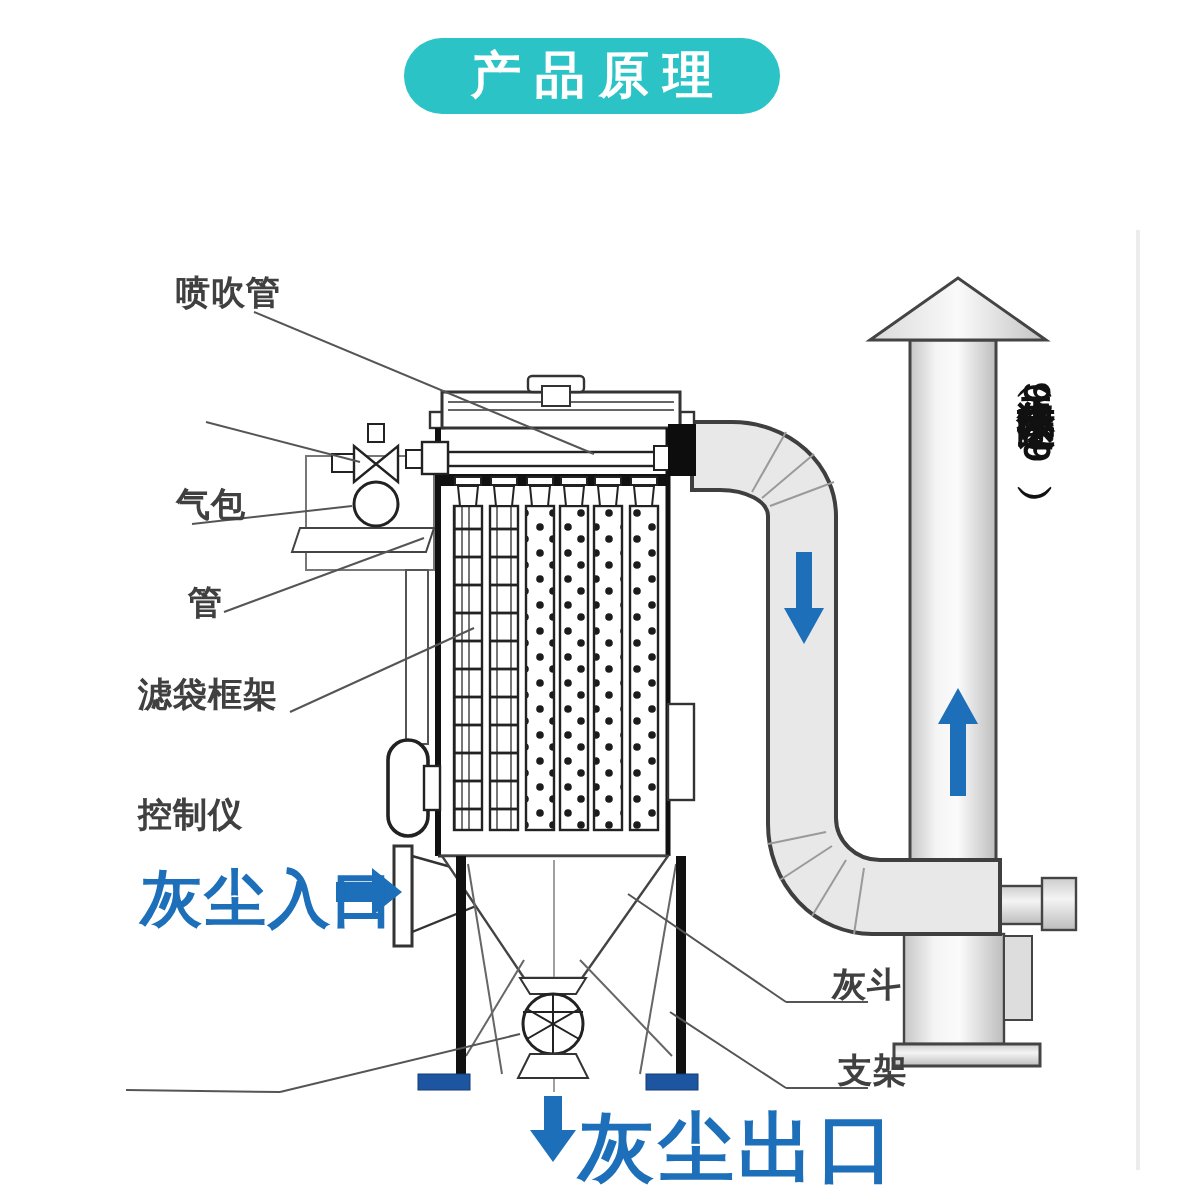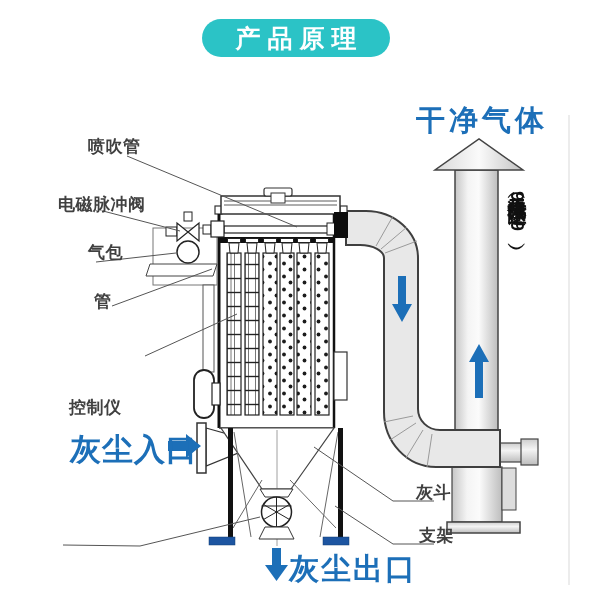--- a/index.html
+++ b/index.html
@@ -14,21 +14,21 @@
     background:#2bc3c6;color:#ffffff;font-size:25px;font-weight:bold;
     letter-spacing:7px;text-align:center;line-height:39px;text-indent:7px;
   }
   .part-label{
     color:#404040;font-size:17px;font-weight:700;letter-spacing:0.5px;white-space:nowrap;
   }
   .flow-label{
     color:#1c6fb8;font-weight:bold;white-space:nowrap;
   }
   .inlet-label{left:26px;top:429px;font-size:31px;letter-spacing:1px;margin-left:44px;}
-  .outlet-label{left:289px;top:549px;font-size:30px;letter-spacing:2px;}
+  .outlet-label{left:289px;top:549px;font-size:38px;letter-spacing:2px;}
   .cleangas-label{left:416px;top:101px;font-size:29px;letter-spacing:4px;}
   .vertical-note{
     left:504px;top:183px;height:260px;
     writing-mode:vertical-rl;text-orientation:mixed;
     color:#111;font-size:19px;font-weight:bold;letter-spacing:1px;white-space:nowrap;
   }
 </style>
 </head>
 <body>
 
@@ -204,25 +204,24 @@
       <path d="M398,276 h8 v28 h6 l-10,18 l-10,-18 h6 z"></path>
       <path d="M479,344 l10,18 h-6 v36 h-8 v-36 h-6 z"></path>
       <path d="M168,441 h18 v-7 l15,12 l-15,12 v-7 h-18 z"></path>
       <path d="M272,548 h9 v17 h7 l-11.5,16 l-11.5,-16 h7 z"></path>
     </g>
   </svg>
 
   <div class="abs title-pill">产品原理</div>
 
   <div class="abs part-label" style="left:88px;top:135px">喷吹管</div>
-  <div class="abs part-label" style="left:58px;top:193px">电磁脉冲阀</div>
   <div class="abs part-label" style="left:88px;top:241px">气包</div>
   <div class="abs part-label" style="left:94px;top:290px">管</div>
+  <div class="abs part-label" style="left:69px;top:336px">滤袋框架</div>
   <div class="abs part-label" style="left:69px;top:396px">控制仪</div>
   <div class="abs part-label" style="left:416px;top:481px">灰斗</div>
   <div class="abs part-label" style="left:419px;top:524px">支架</div>
 
   <div class="abs flow-label inlet-label">灰尘入口</div>
   <div class="abs flow-label outlet-label">灰尘出口</div>
-  <div class="abs flow-label cleangas-label">干净气体</div>
   <div class="abs vertical-note">干净气体（除尘达99.9）</div>
 
 </div>
 
 </body></html>

